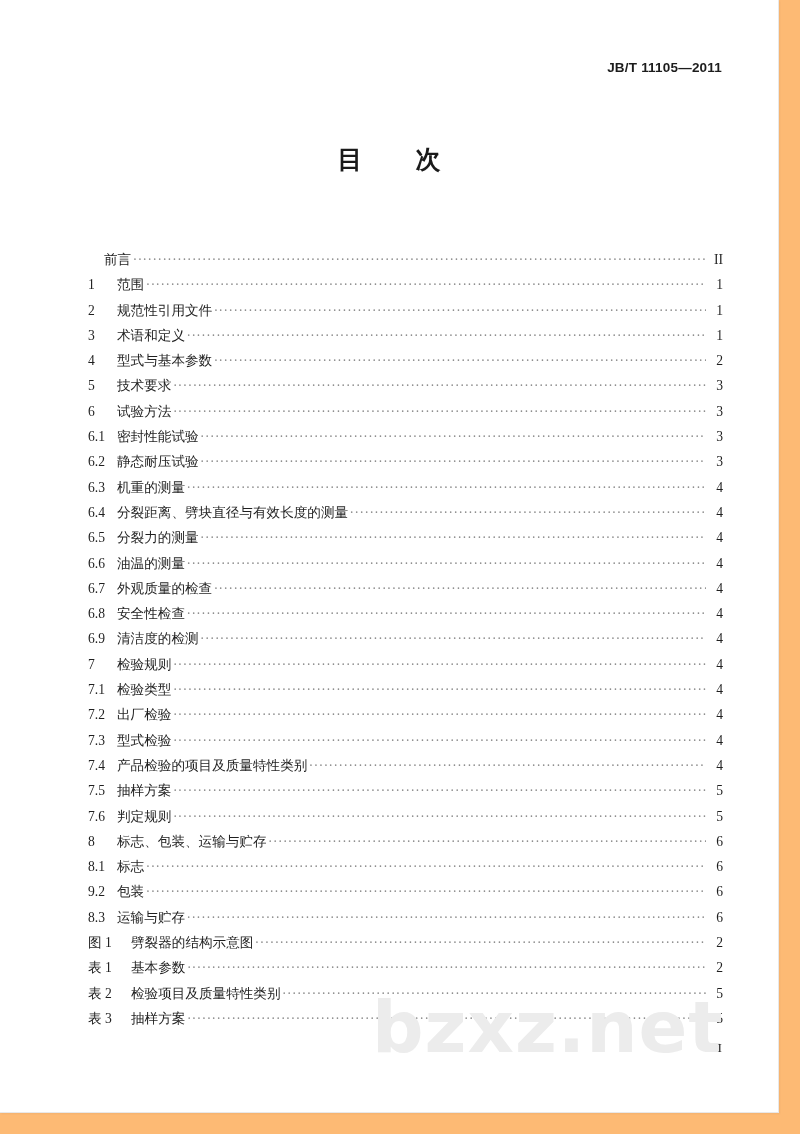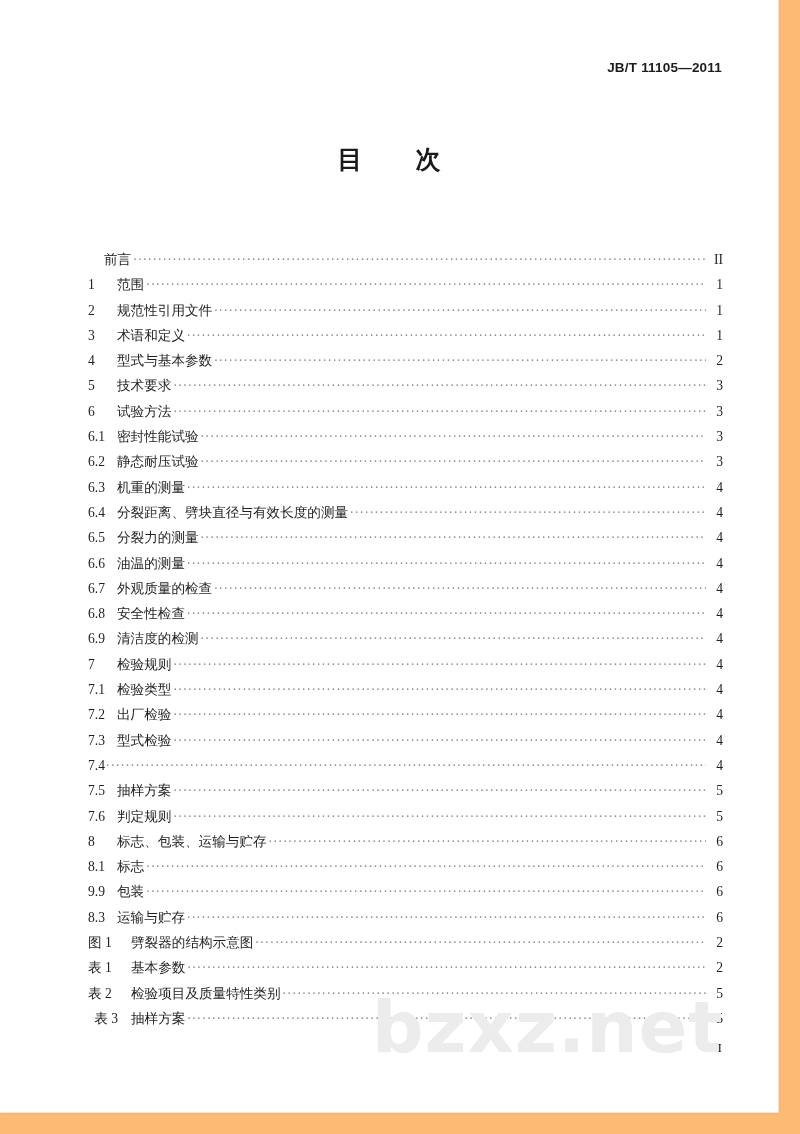--- a/index.html
+++ b/index.html
@@ -273,20 +273,21 @@
           <span class="toc-page">4</span>
         </div>
         <div class="toc-row lvl2 has-num">
           <span class="toc-num">7.3</span>
           <span class="toc-label">型式检验</span>
           <span class="toc-leader"></span>
           <span class="toc-page">4</span>
         </div>
         <div class="toc-row lvl2 has-num">
           <span class="toc-num">7.4</span>
+          <span class="toc-label">产品检验的项目及质量特性类别</span>
           <span class="toc-leader"></span>
           <span class="toc-page">4</span>
         </div>
         <div class="toc-row lvl2 has-num">
           <span class="toc-num">7.5</span>
           <span class="toc-label">抽样方案</span>
           <span class="toc-leader"></span>
           <span class="toc-page">5</span>
         </div>
         <div class="toc-row lvl2 has-num">
@@ -301,21 +302,21 @@
           <span class="toc-leader"></span>
           <span class="toc-page">6</span>
         </div>
         <div class="toc-row lvl2 has-num">
           <span class="toc-num">8.1</span>
           <span class="toc-label">标志</span>
           <span class="toc-leader"></span>
           <span class="toc-page">6</span>
         </div>
         <div class="toc-row lvl2 has-num">
-          <span class="toc-num">9.9</span>
+          <span class="toc-num">9.2</span>
           <span class="toc-label">包装</span>
           <span class="toc-leader"></span>
           <span class="toc-page">6</span>
         </div>
         <div class="toc-row lvl2 has-num">
           <span class="toc-num">8.3</span>
           <span class="toc-label">运输与贮存</span>
           <span class="toc-leader"></span>
           <span class="toc-page">6</span>
         </div>
@@ -331,21 +332,21 @@
           <span class="toc-leader"></span>
           <span class="toc-page">2</span>
         </div>
         <div class="toc-row caption has-num">
           <span class="toc-num" style="width: 30px;">表 2</span>
           <span class="toc-label">检验项目及质量特性类别</span>
           <span class="toc-leader"></span>
           <span class="toc-page">5</span>
         </div>
         <div class="toc-row caption has-num">
-          <span class="toc-num" style="width: 30px; text-align: right;">表 3</span>
+          <span class="toc-num" style="width: 30px;">表 3</span>
           <span class="toc-label">抽样方案</span>
           <span class="toc-leader"></span>
           <span class="toc-page">5</span>
         </div>
       </div>
 
     <div class="watermark">bzxz.net</div>
 
     <div class="folio">I</div>
 

